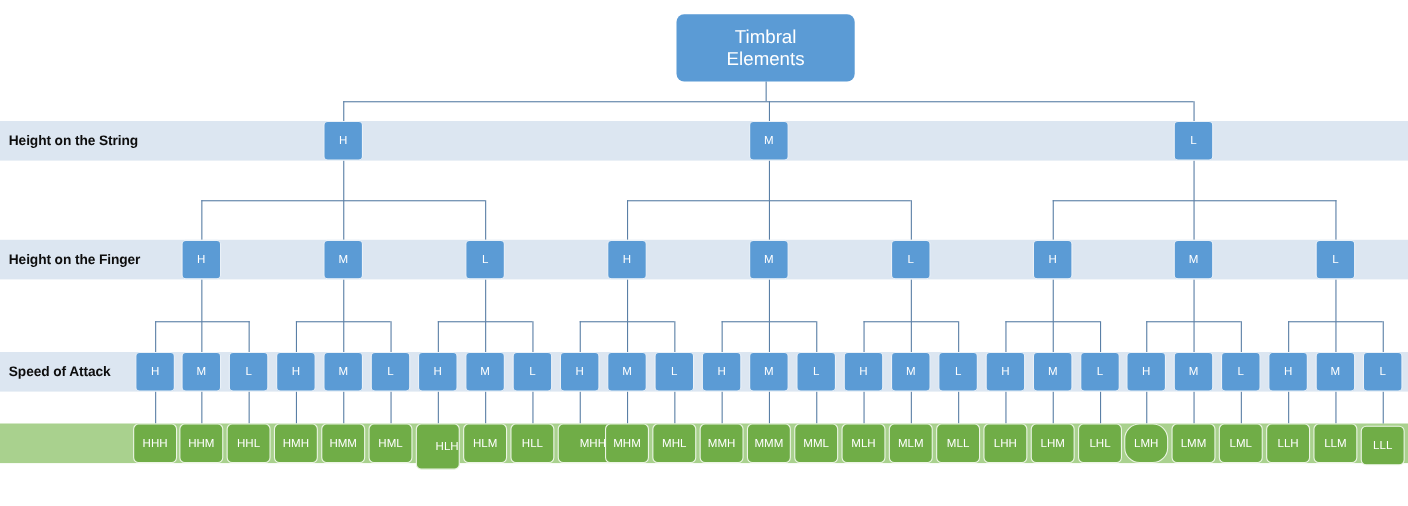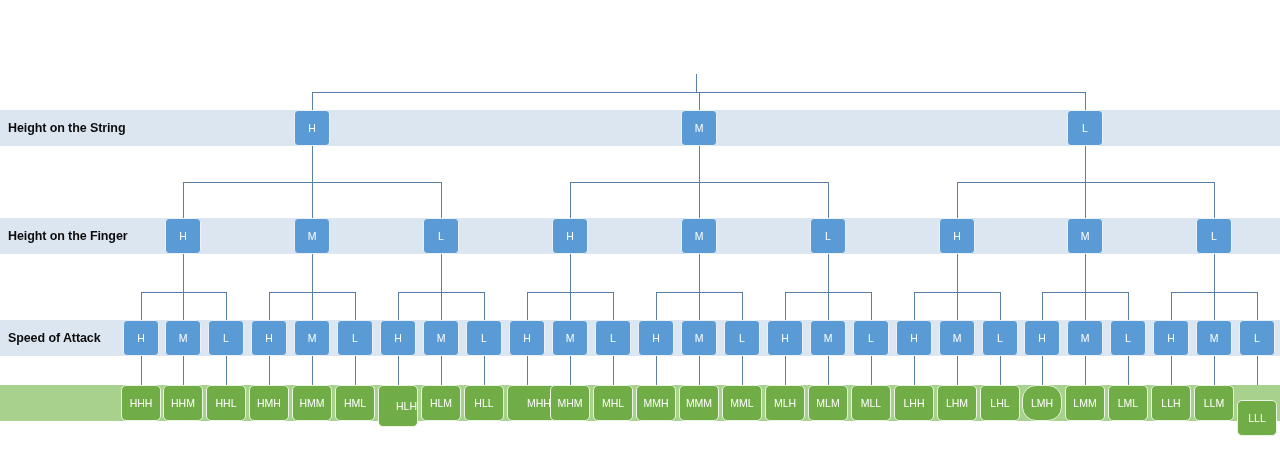--- a/index.html
+++ b/index.html
@@ -370,19 +370,22 @@
       </div>
       <div class="node node-green" style="left: 1108px; top: 385px; width: 40px; height: 36px;">
         <span>LML</span>
       </div>
       <div class="node node-green" style="left: 1151px; top: 385px; width: 40px; height: 36px;">
         <span>LLH</span>
       </div>
       <div class="node node-green" style="left: 1194px; top: 385px; width: 40px; height: 36px;">
         <span>LLM</span>
       </div>
-      <div class="node node-green" style="left: 1237px; top: 400px; width: 40px; height: 36px; align-items: center;">
+      <div class="node node-green" style="left: 1237px; top: 387px; width: 40px; height: 36px; align-items: center;">
         <span>LLL</span>
       </div>
     </div>
 
+  <div class="node node-root" style="left:615px;top:13px;width:162px;height:61px;">
+    <span id="root-label">Timbral<br>Elements</span>
+  </div>
 
 </div>
 
 </body></html>

